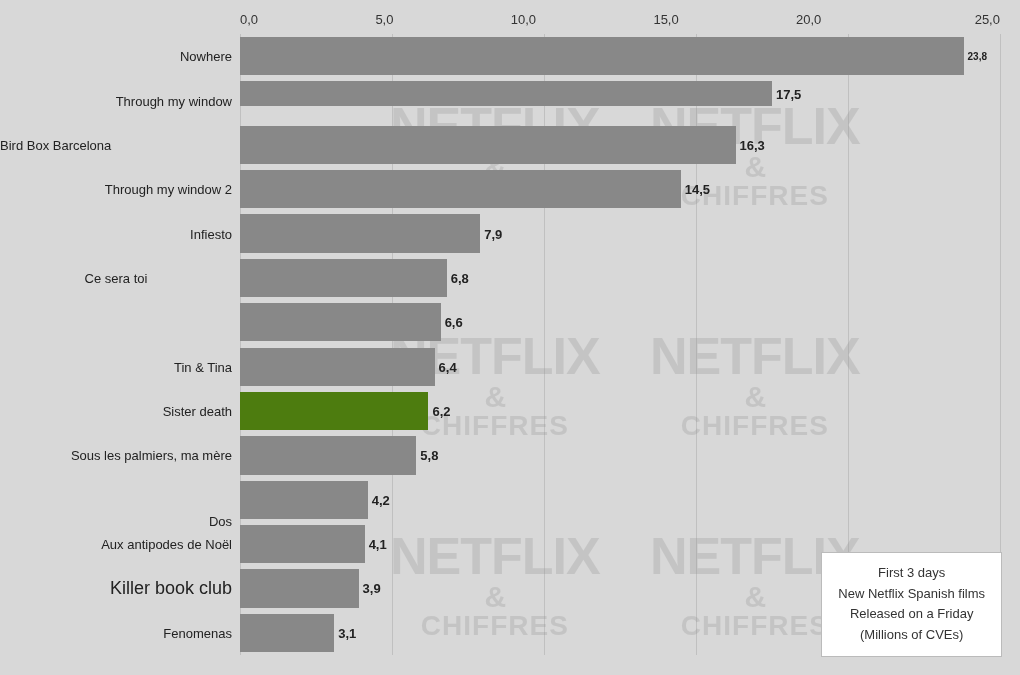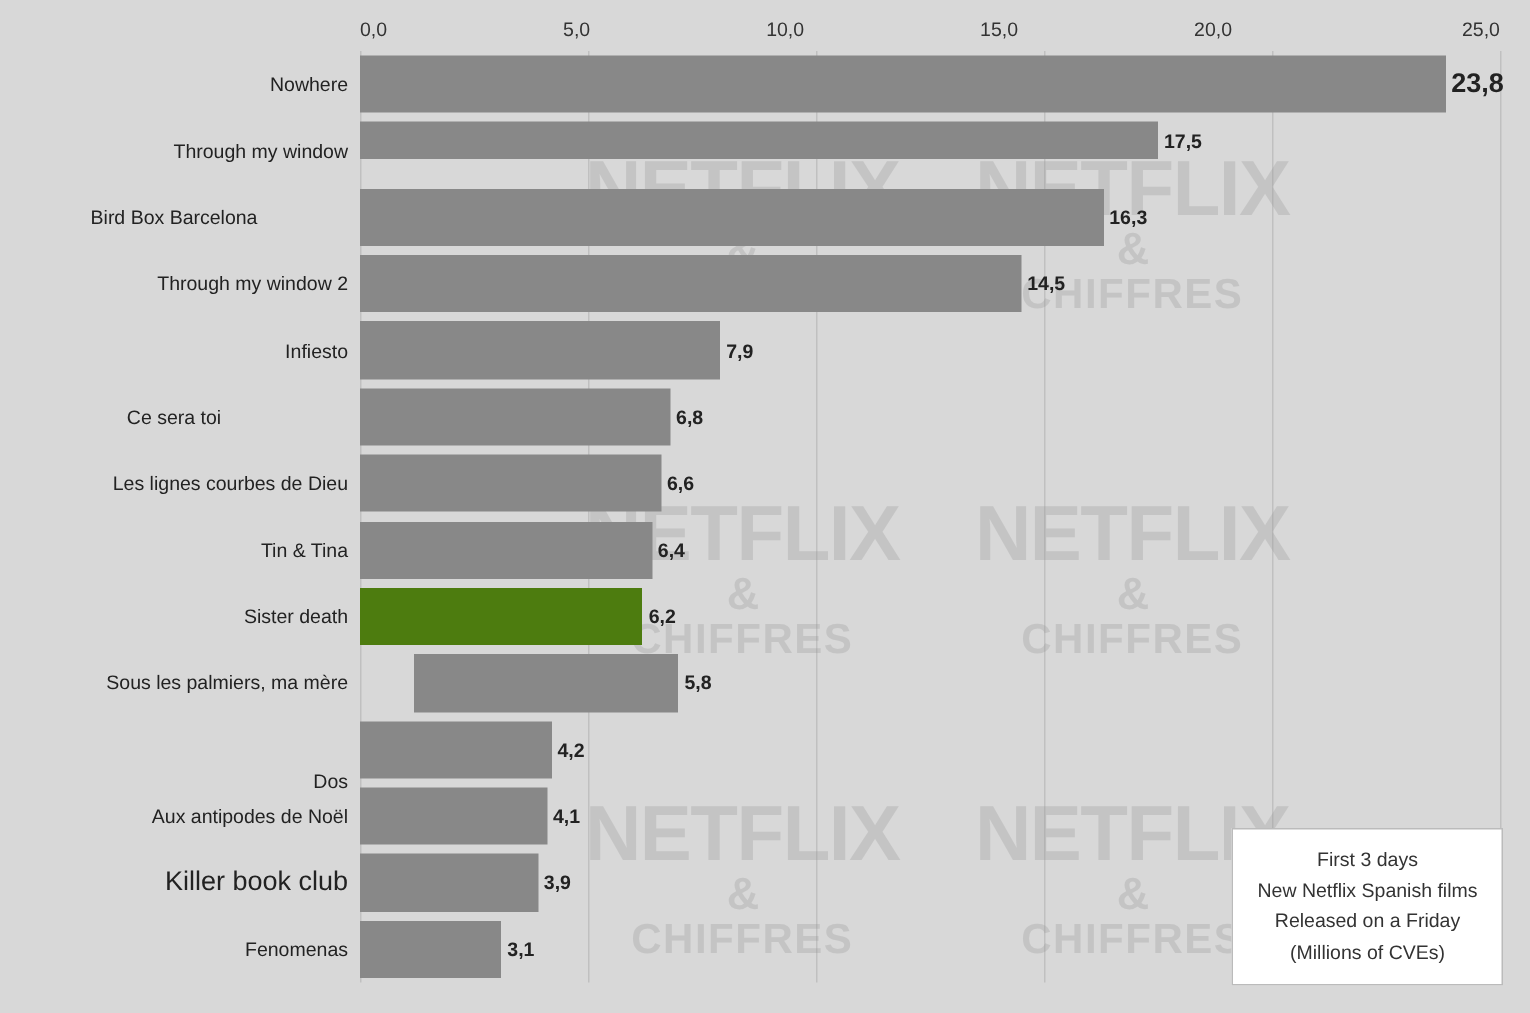--- a/index.html
+++ b/index.html
@@ -70,31 +70,31 @@
   <div id="chart-area" style="position:absolute;top:34px;left:0;right:0;bottom:0;">
   <div style="position: absolute; left: 240px; top: 0px; bottom: 20px; width: 1px; background: rgba(150, 150, 150, 0.35);"></div>
       <div style="position: absolute; left: 392px; top: 0px; bottom: 20px; width: 1px; background: rgba(150, 150, 150, 0.35);"></div>
       <div style="position: absolute; left: 544px; top: 0px; bottom: 20px; width: 1px; background: rgba(150, 150, 150, 0.35);"></div>
       <div style="position: absolute; left: 696px; top: 0px; bottom: 20px; width: 1px; background: rgba(150, 150, 150, 0.35);"></div>
       <div style="position: absolute; left: 848px; top: 0px; bottom: 20px; width: 1px; background: rgba(150, 150, 150, 0.35);"></div>
       <div style="position: absolute; left: 1000px; top: 0px; bottom: 20px; width: 1px; background: rgba(150, 150, 150, 0.35);"></div>
       <div style="position: absolute; top: 0px; left: 0px; right: 0px; height: 44.3571px;">
         <div style="position: absolute; left: 0px; width: 232px; top: 50%; transform: translateY(-50%); text-align: right; font-size: 13px; color: rgb(34, 34, 34); white-space: nowrap; font-family: Arial, Helvetica, sans-serif;">Nowhere</div>
         <div style="position: absolute; left: 240px; top: 3px; width: 723.52px; height: 38.3571px; background: rgb(136, 136, 136);">
-          <div style="position: absolute; left: 727.52px; top: 50%; transform: translateY(-50%); font-size: 18px; font-weight: 700; color: rgb(34, 34, 34); white-space: nowrap; font-family: Arial, Helvetica, sans-serif;">23,8</div>
+          <div style="position: absolute; left: 727.52px; top: 50%; transform: translateY(-50%); font-size: 10px; font-weight: 700; color: rgb(34, 34, 34); white-space: nowrap; font-family: Arial, Helvetica, sans-serif;">23,8</div>
         </div>
       </div>
       <div style="position: absolute; top: 44.3571px; left: 0px; right: 0px; height: 44.3571px;">
         <div style="position: absolute; left: 0px; width: 232px; top: 50%; transform: translateY(-50%); text-align: right; font-size: 13px; color: rgb(34, 34, 34); white-space: nowrap; font-family: Arial, Helvetica, sans-serif;">Through my window</div>
         <div style="position: absolute; left: 240px; top: 3px; width: 532px; height: 25px; background: rgb(136, 136, 136);">
           <div style="position: absolute; left: 536px; top: 50%; transform: translateY(-50%); font-size: 13px; font-weight: 700; color: rgb(34, 34, 34); white-space: nowrap; font-family: Arial, Helvetica, sans-serif;">17,5</div>
         </div>
       </div>
       <div style="position: absolute; top: 88.7143px; left: 0px; right: 0px; height: 44.3571px;">
-        <div style="position: absolute; left: 0px; width: 232px; top: 50%; transform: translateY(-50%); text-align: center; font-size: 13px; color: rgb(34, 34, 34); white-space: nowrap; font-family: Arial, Helvetica, sans-serif;">Bird Box Barcelona</div>
+        <div style="position: absolute; left: 0px; width: 232px; top: 50%; transform: translateY(-50%); text-align: left; font-size: 13px; color: rgb(34, 34, 34); white-space: nowrap; font-family: Arial, Helvetica, sans-serif;">Bird Box Barcelona</div>
         <div style="position: absolute; left: 240px; top: 3px; width: 495.52px; height: 38.3571px; background: rgb(136, 136, 136);">
           <div style="position: absolute; left: 499.52px; top: 50%; transform: translateY(-50%); font-size: 13px; font-weight: 700; color: rgb(34, 34, 34); white-space: nowrap; font-family: Arial, Helvetica, sans-serif;">16,3</div>
         </div>
       </div>
       <div style="position: absolute; top: 133.071px; left: 0px; right: 0px; height: 44.3571px;">
         <div style="position: absolute; left: 0px; width: 232px; top: 50%; transform: translateY(-50%); text-align: right; font-size: 13px; color: rgb(34, 34, 34); white-space: nowrap; font-family: Arial, Helvetica, sans-serif;">Through my window 2</div>
         <div style="position: absolute; left: 240px; top: 3px; width: 440.8px; height: 38.3571px; background: rgb(136, 136, 136);">
           <div style="position: absolute; left: 444.8px; top: 50%; transform: translateY(-50%); font-size: 13px; font-weight: 700; color: rgb(34, 34, 34); white-space: nowrap; font-family: Arial, Helvetica, sans-serif;">14,5</div>
         </div>
       </div>
@@ -104,40 +104,39 @@
           <div style="position: absolute; left: 244.16px; top: 50%; transform: translateY(-50%); font-size: 13px; font-weight: 700; color: rgb(34, 34, 34); white-space: nowrap; font-family: Arial, Helvetica, sans-serif;">7,9</div>
         </div>
       </div>
       <div style="position: absolute; top: 221.786px; left: 0px; right: 0px; height: 44.3571px;">
         <div style="position: absolute; left: 0px; width: 232px; top: 50%; transform: translateY(-50%); text-align: center; font-size: 13px; color: rgb(34, 34, 34); white-space: nowrap; font-family: Arial, Helvetica, sans-serif;">Ce sera toi</div>
         <div style="position: absolute; left: 240px; top: 3px; width: 206.72px; height: 38.3571px; background: rgb(136, 136, 136);">
           <div style="position: absolute; left: 210.72px; top: 50%; transform: translateY(-50%); font-size: 13px; font-weight: 700; color: rgb(34, 34, 34); white-space: nowrap; font-family: Arial, Helvetica, sans-serif;">6,8</div>
         </div>
       </div>
       <div style="position: absolute; top: 266.143px; left: 0px; right: 0px; height: 44.3571px;">
-        <div style="position: absolute; left: 0px; width: 232px; top: 50%; transform: translateY(-50%); text-align: right; font-size: 13px; color: rgb(34, 34, 34); white-space: nowrap; font-family: Arial, Helvetica, sans-serif;">Les lignes courbes de Dieu</div>
         <div style="position: absolute; left: 240px; top: 3px; width: 200.64px; height: 38.3571px; background: rgb(136, 136, 136);">
           <div style="position: absolute; left: 204.64px; top: 50%; transform: translateY(-50%); font-size: 13px; font-weight: 700; color: rgb(34, 34, 34); white-space: nowrap; font-family: Arial, Helvetica, sans-serif;">6,6</div>
         </div>
       </div>
       <div style="position: absolute; top: 310.5px; left: 0px; right: 0px; height: 44.3571px;">
         <div style="position: absolute; left: 0px; width: 232px; top: 50%; transform: translateY(-50%); text-align: right; font-size: 13px; color: rgb(34, 34, 34); white-space: nowrap; font-family: Arial, Helvetica, sans-serif;">Tin &amp; Tina</div>
         <div style="position: absolute; left: 240px; top: 3px; width: 194.56px; height: 38.3571px; background: rgb(136, 136, 136);">
           <div style="position: absolute; left: 198.56px; top: 50%; transform: translateY(-50%); font-size: 13px; font-weight: 700; color: rgb(34, 34, 34); white-space: nowrap; font-family: Arial, Helvetica, sans-serif;">6,4</div>
         </div>
       </div>
       <div style="position: absolute; top: 354.857px; left: 0px; right: 0px; height: 44.3571px;">
         <div style="position: absolute; left: 0px; width: 232px; top: 50%; transform: translateY(-50%); text-align: right; font-size: 13px; color: rgb(34, 34, 34); white-space: nowrap; font-family: Arial, Helvetica, sans-serif;">Sister death</div>
         <div style="position: absolute; left: 240px; top: 3px; width: 188.48px; height: 38.3571px; background: #4d7c0f;">
           <div style="position: absolute; left: 192.48px; top: 50%; transform: translateY(-50%); font-size: 13px; font-weight: 700; color: rgb(34, 34, 34); white-space: nowrap; font-family: Arial, Helvetica, sans-serif;">6,2</div>
         </div>
       </div>
       <div style="position: absolute; top: 399.214px; left: 0px; right: 0px; height: 44.3571px;">
         <div style="position: absolute; left: 0px; width: 232px; top: 50%; transform: translateY(-50%); text-align: right; font-size: 13px; color: rgb(34, 34, 34); white-space: nowrap; font-family: Arial, Helvetica, sans-serif;">Sous les palmiers, ma mère</div>
-        <div style="position: absolute; left: 240px; top: 3px; width: 176.32px; height: 38.3571px; background: rgb(136, 136, 136); margin-left: 36px;">
+        <div style="position: absolute; left: 240px; top: 3px; width: 176.32px; height: 38.3571px; background: rgb(136, 136, 136);">
           <div style="position: absolute; left: 180.32px; top: 50%; transform: translateY(-50%); font-size: 13px; font-weight: 700; color: rgb(34, 34, 34); white-space: nowrap; font-family: Arial, Helvetica, sans-serif;">5,8</div>
         </div>
       </div>
       <div style="position: absolute; top: 443.571px; left: 0px; right: 0px; height: 44.3571px;">
         <div style="position: absolute; left: 0px; width: 232px; top: 50%; transform: translateY(-50%); text-align: right; font-size: 13px; color: rgb(34, 34, 34); white-space: nowrap; font-family: Arial, Helvetica, sans-serif; margin-top: 21px;">Dos</div>
         <div style="position: absolute; left: 240px; top: 3px; width: 127.68px; height: 38.3571px; background: rgb(136, 136, 136);">
           <div style="position: absolute; left: 131.68px; top: 50%; transform: translateY(-50%); font-size: 13px; font-weight: 700; color: rgb(34, 34, 34); white-space: nowrap; font-family: Arial, Helvetica, sans-serif;">4,2</div>
         </div>
       </div>
       <div style="position: absolute; top: 487.929px; left: 0px; right: 0px; height: 44.3571px;">

